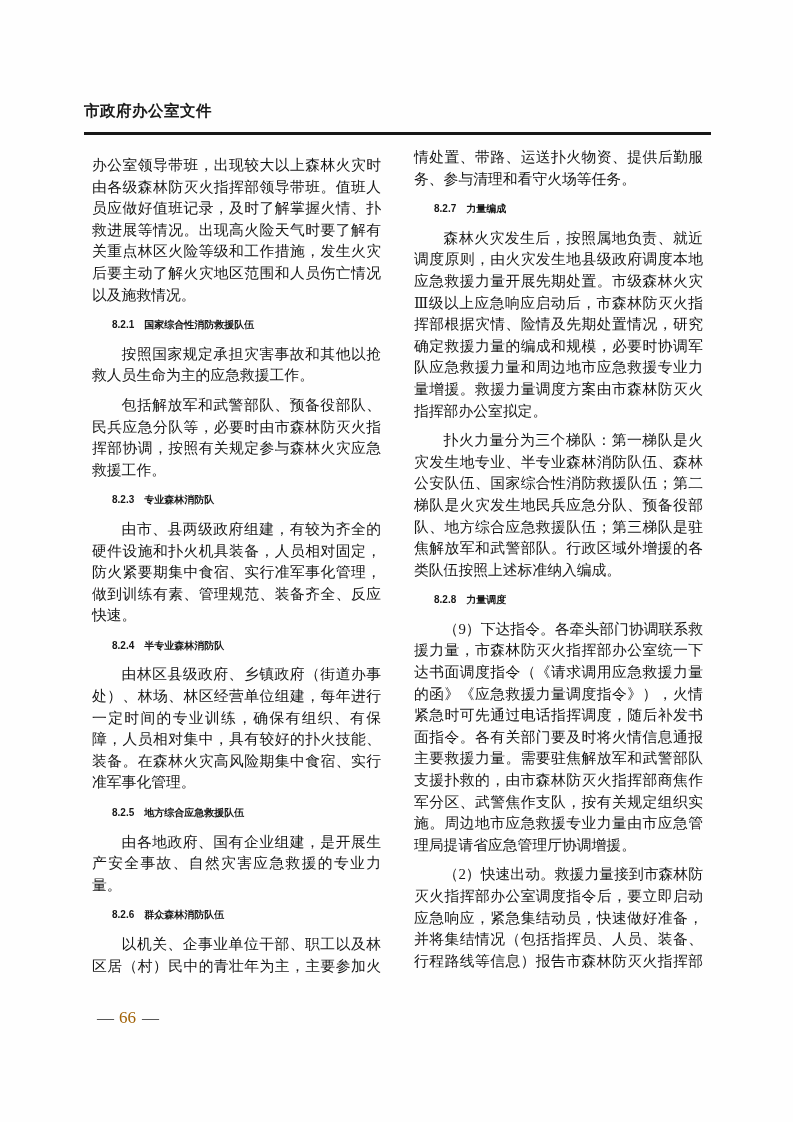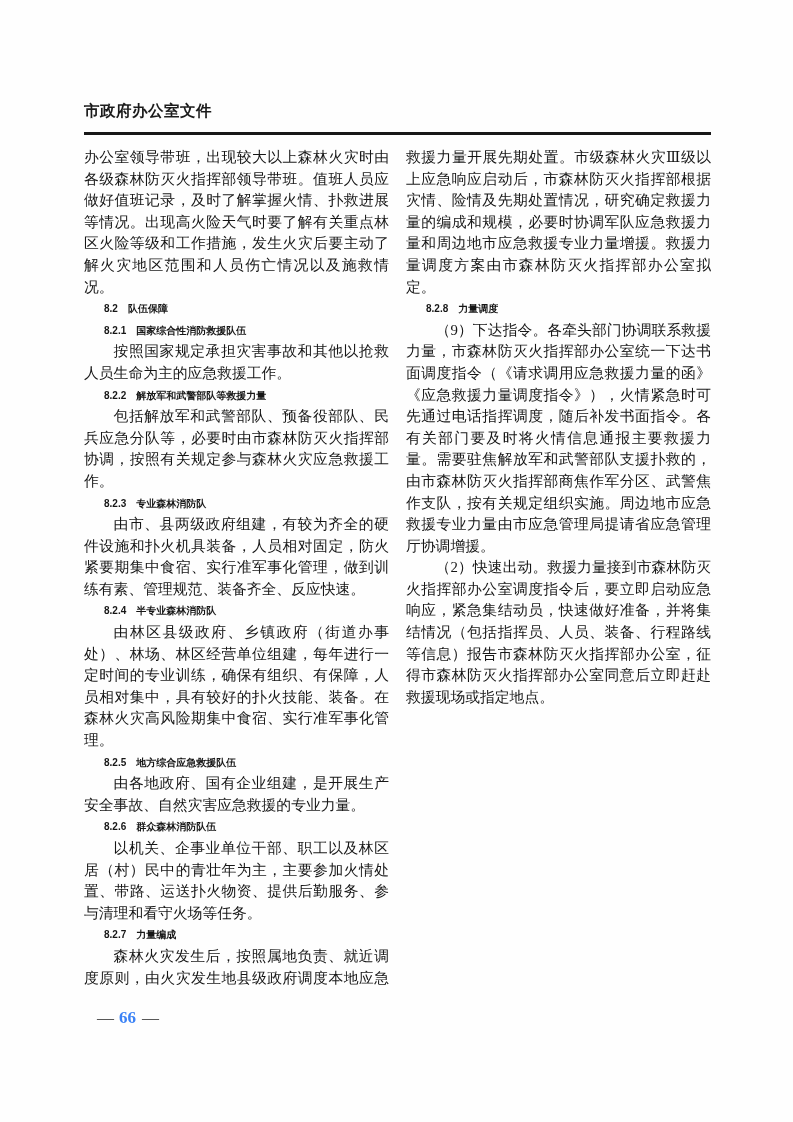--- a/index.html
+++ b/index.html
@@ -39,21 +39,21 @@
     column-count: 2;
     column-gap: 17px;
     column-fill: auto;
     font-family: "Liberation Serif", "DejaVu Serif", serif;
     font-size: 14.8px;
     line-height: 21.6px;
     text-align: justify;
     color: #161616;
   }
   .content p {
-    margin: 0;
+    margin: 8px;
     padding: 0;
   }
   .content p.body {
     text-indent: 2em;
   }
   .content p.body-noindent {
     text-indent: 0;
   }
   .content p.heading {
     text-indent: 2em;
@@ -68,51 +68,50 @@
     font-family: "Liberation Serif", "DejaVu Serif", serif;
     font-size: 17px;
     color: #222222;
   }
   .footer .dash {
     font-weight: normal;
     letter-spacing: -1px;
     color: #3a3a3a;
   }
   .footer .num {
-    font-weight: bold;
+    font-weight: normal;
     padding: 0 6px;
-    color: #3b82f6;
+    color: #a16207;
   }
 </style>
 </head>
 <body>
 
 <div class="page">
 
   <div class="header">
     <span>市政府办公室文件</span>
   </div>
 
   <div class="content">
       <p class="body-noindent">办公室领导带班，出现较大以上森林火灾时由各级森林防灭火指挥部领导带班。值班人员应做好值班记录，及时了解掌握火情、扑救进展等情况。出现高火险天气时要了解有关重点林区火险等级和工作措施，发生火灾后要主动了解火灾地区范围和人员伤亡情况以及施救情况。</p>
-      <p class="heading">8.2　队伍保障</p>
       <p class="heading">8.2.1　国家综合性消防救援队伍</p>
       <p class="body">按照国家规定承担灾害事故和其他以抢救人员生命为主的应急救援工作。</p>
-      <p class="heading">8.2.2　解放军和武警部队等救援力量</p>
       <p class="body">包括解放军和武警部队、预备役部队、民兵应急分队等，必要时由市森林防灭火指挥部协调，按照有关规定参与森林火灾应急救援工作。</p>
       <p class="heading">8.2.3　专业森林消防队</p>
       <p class="body">由市、县两级政府组建，有较为齐全的硬件设施和扑火机具装备，人员相对固定，防火紧要期集中食宿、实行准军事化管理，做到训练有素、管理规范、装备齐全、反应快速。</p>
       <p class="heading">8.2.4　半专业森林消防队</p>
       <p class="body">由林区县级政府、乡镇政府（街道办事处）、林场、林区经营单位组建，每年进行一定时间的专业训练，确保有组织、有保障，人员相对集中，具有较好的扑火技能、装备。在森林火灾高风险期集中食宿、实行准军事化管理。</p>
       <p class="heading">8.2.5　地方综合应急救援队伍</p>
       <p class="body">由各地政府、国有企业组建，是开展生产安全事故、自然灾害应急救援的专业力量。</p>
       <p class="heading">8.2.6　群众森林消防队伍</p>
       <p class="body">以机关、企事业单位干部、职工以及林区居（村）民中的青壮年为主，主要参加火情处置、带路、运送扑火物资、提供后勤服务、参与清理和看守火场等任务。</p>
       <p class="heading">8.2.7　力量编成</p>
       <p class="body">森林火灾发生后，按照属地负责、就近调度原则，由火灾发生地县级政府调度本地应急救援力量开展先期处置。市级森林火灾Ⅲ级以上应急响应启动后，市森林防灭火指挥部根据灾情、险情及先期处置情况，研究确定救援力量的编成和规模，必要时协调军队应急救援力量和周边地市应急救援专业力量增援。救援力量调度方案由市森林防灭火指挥部办公室拟定。</p>
+      <p class="body">扑火力量分为三个梯队：第一梯队是火灾发生地专业、半专业森林消防队伍、森林公安队伍、国家综合性消防救援队伍；第二梯队是火灾发生地民兵应急分队、预备役部队、地方综合应急救援队伍；第三梯队是驻焦解放军和武警部队。行政区域外增援的各类队伍按照上述标准纳入编成。</p>
       <p class="heading">8.2.8　力量调度</p>
       <p class="body">（9）下达指令。各牵头部门协调联系救援力量，市森林防灭火指挥部办公室统一下达书面调度指令（《请求调用应急救援力量的函》《应急救援力量调度指令》），火情紧急时可先通过电话指挥调度，随后补发书面指令。各有关部门要及时将火情信息通报主要救援力量。需要驻焦解放军和武警部队支援扑救的，由市森林防灭火指挥部商焦作军分区、武警焦作支队，按有关规定组织实施。周边地市应急救援专业力量由市应急管理局提请省应急管理厅协调增援。</p>
       <p class="body">（2）快速出动。救援力量接到市森林防灭火指挥部办公室调度指令后，要立即启动应急响应，紧急集结动员，快速做好准备，并将集结情况（包括指挥员、人员、装备、行程路线等信息）报告市森林防灭火指挥部办公室，征得市森林防灭火指挥部办公室同意后立即赶赴救援现场或指定地点。</p>
     </div>
 
   <div class="footer">
     <span class="dash">—</span><span class="num">66</span><span class="dash">—</span>
   </div>
 
 </div>

